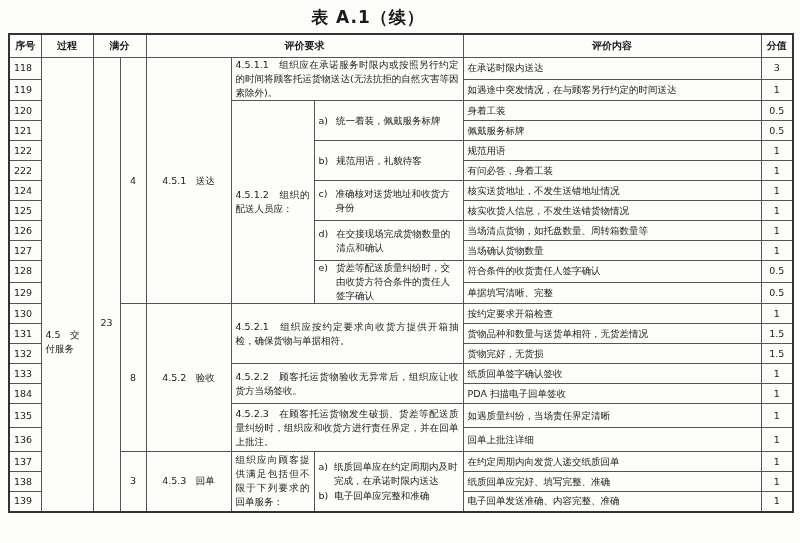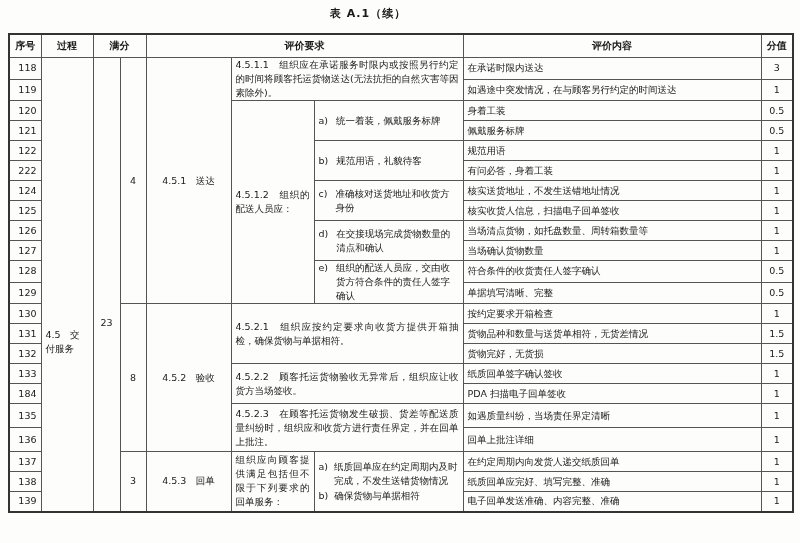--- a/index.html
+++ b/index.html
@@ -1,25 +1,25 @@
 <!DOCTYPE html>
 <html><head>
 <meta charset="utf-8">
 <style>
   html, body { margin:0; padding:0; background:#fdfdfb; }
   body { width:800px; height:543px; position:relative; overflow:hidden;
          font-family:"DejaVu Sans", sans-serif; color:#1a1a1a; }
   .title { position:absolute; top:6px; left:0; width:736px; text-align:center;
-           font-size:11px; font-weight:bold; letter-spacing:1px; }
+           font-size:17px; font-weight:bold; letter-spacing:1px; }
   table.main { position:absolute; left:8px; top:33px; width:784px; border-collapse:collapse;
                table-layout:fixed; border:2px solid #333; }
   table.main td, table.main th { border:1px solid #555; font-size:9.5px; line-height:14px;
                padding:0 4px; vertical-align:middle; }
   table.main th { font-weight:bold; height:22px; text-align:center; font-size:10px;margin-left:8px; }
-  .num { text-align:right; }
+  .num { text-align:left; }
   .rowh { height:20px; }
   .c { text-align:center; }
   .req { text-align:justify; }
   .sub { display:flex; gap:8px; }
   .sub .lbl { flex:0 0 auto; }
   .sub .txt { flex:1 1 auto; }
   .sub2 { display:flex; gap:6px; margin-top:1px; }
 </style>
 </head>
 <body>
@@ -116,21 +116,21 @@
             <span class="lbl">c)</span>
             <span class="txt">准确核对送货地址和收货方身份</span>
           </div>
         </td>
       <td>核实送货地址，不发生送错地址情况</td>
       <td class="c">1</td>
     </tr>
 
     <tr class="rowh">
       <td class="num">125</td>
-      <td>核实收货人信息，扫描电子回单签收</td>
+      <td>核实收货人信息，不发生送错货物情况</td>
       <td class="c">1</td>
     </tr>
 
     <tr class="rowh">
       <td class="num">126</td>
       <td rowspan="2">
           <div class="sub">
             <span class="lbl">d)</span>
             <span class="txt">在交接现场完成货物数量的清点和确认</span>
           </div>
@@ -143,21 +143,21 @@
       <td class="num">127</td>
       <td>当场确认货物数量</td>
       <td class="c">1</td>
     </tr>
 
     <tr class="rowh">
       <td class="num">128</td>
       <td rowspan="2">
           <div class="sub">
             <span class="lbl">e)</span>
-            <span class="txt">组织的配送人员应，交由收货方符合条件的责任人签字确认</span>
+            <span class="txt">货差等配送质量纠纷时，交由收货方符合条件的责任人签字确认</span>
           </div>
         </td>
       <td>符合条件的收货责任人签字确认</td>
       <td class="c">0.5</td>
     </tr>
 
     <tr class="rowh">
       <td class="num">129</td>
       <td>单据填写清晰、完整</td>
       <td class="c">0.5</td>
@@ -211,25 +211,25 @@
     </tr>
 
     <tr class="rowh">
       <td class="num">137</td>
       <td rowspan="3" class="c">3</td>
       <td rowspan="3" class="c">4.5.3　回单</td>
       <td rowspan="3" class="req">组织应向顾客提供满足包括但不限于下列要求的回单服务：</td>
       <td rowspan="3">
         <div class="sub2">
             <span class="lbl">a)</span>
-            <span class="txt">纸质回单应在约定周期内及时完成，不发生送错货物情况</span>
+            <span class="txt">纸质回单应在约定周期内及时完成，在承诺时限内送达</span>
           </div>
         <div class="sub2">
             <span class="lbl">b)</span>
-            <span class="txt">确保货物与单据相符</span>
+            <span class="txt">电子回单应完整和准确</span>
           </div>
       </td>
       <td>在约定周期内向发货人递交纸质回单</td>
       <td class="c">1</td>
     </tr>
 
     <tr class="rowh">
       <td class="num">138</td>
       <td>纸质回单应完好、填写完整、准确</td>
       <td class="c">1</td>

